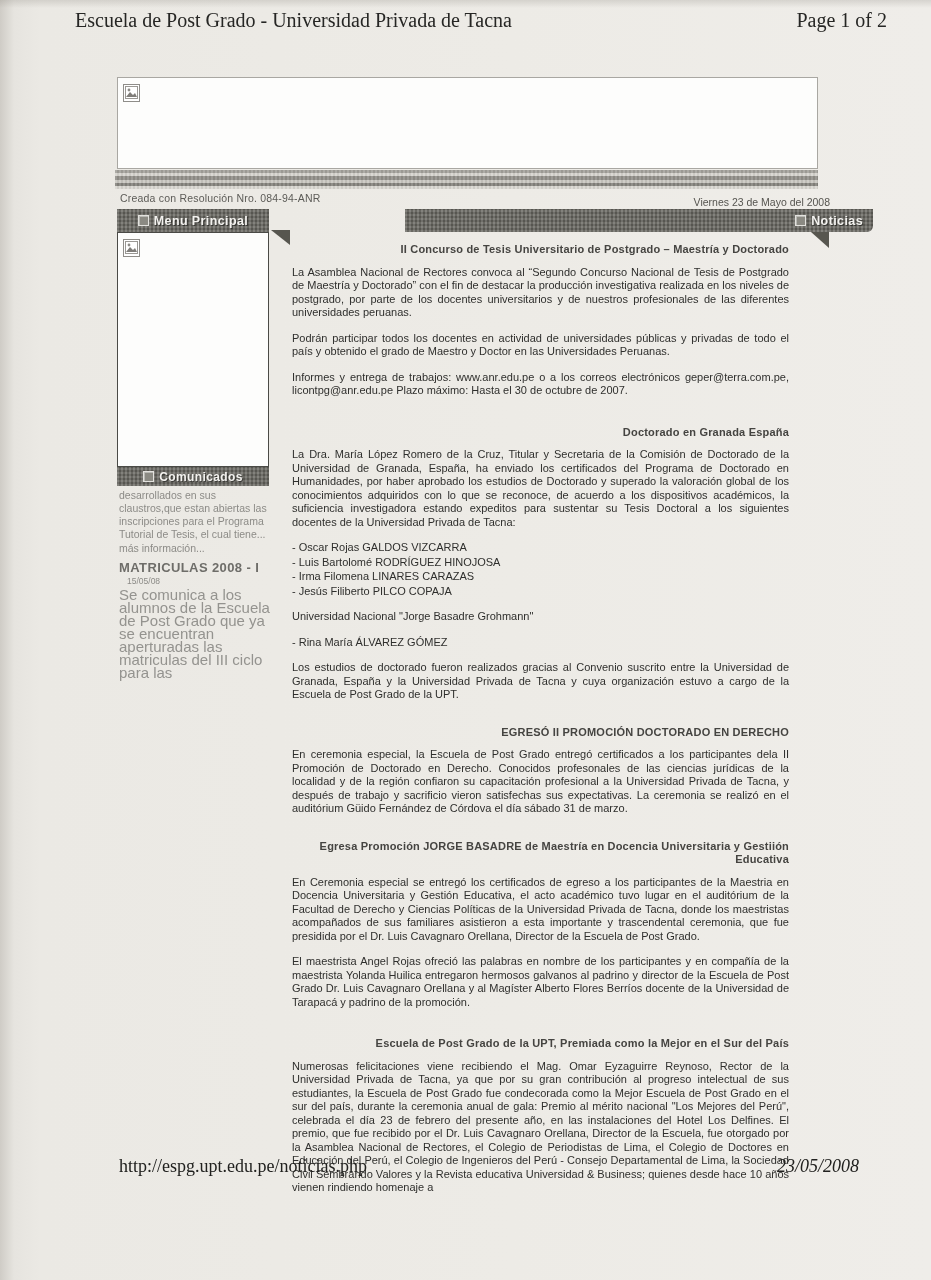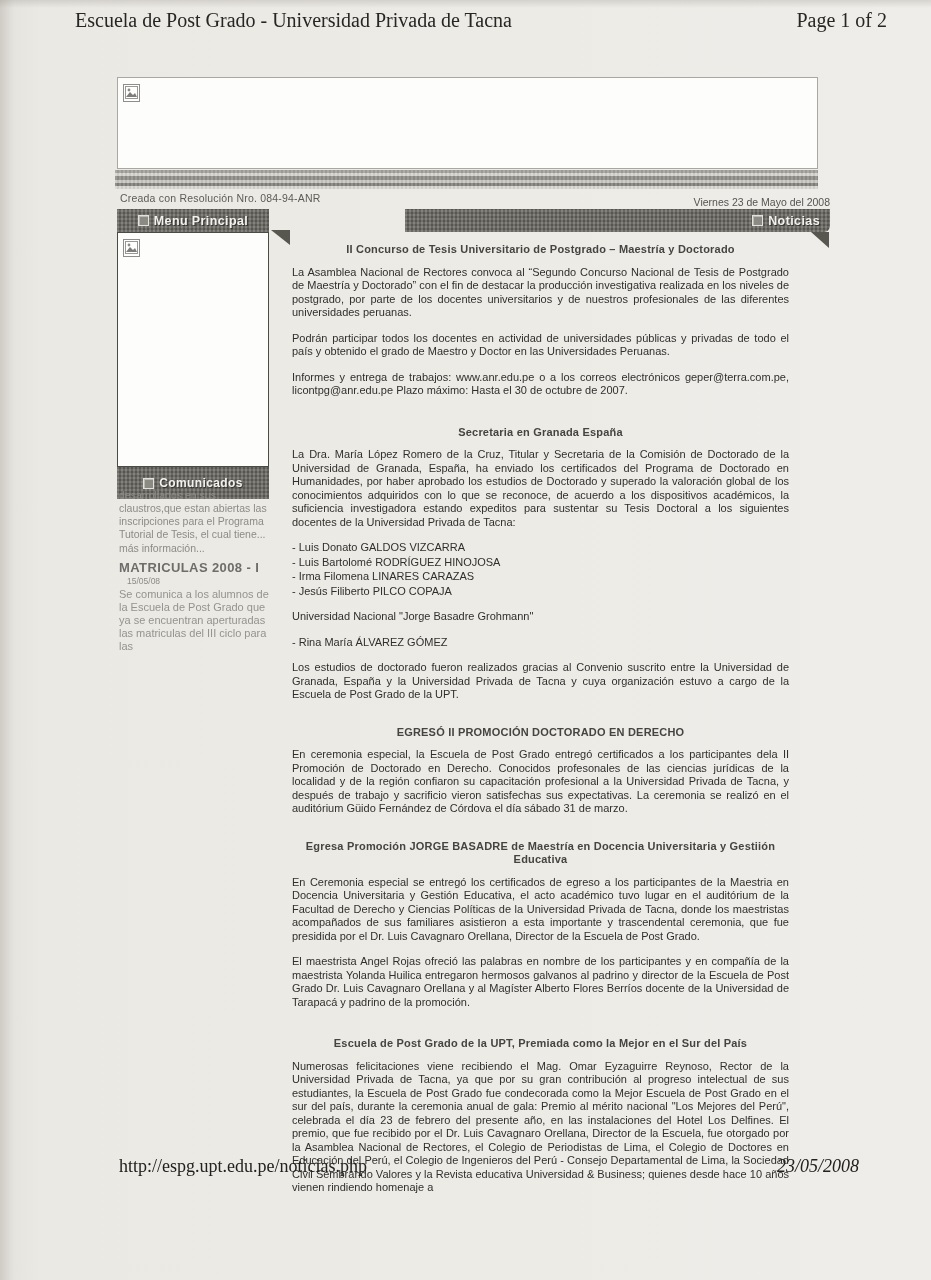--- a/index.html
+++ b/index.html
@@ -74,50 +74,50 @@
     letter-spacing:.4px;
     text-align:right;
   }
   .bar-icon{
     width:9px;height:9px;display:inline-block;
     border:1px solid #e3e2de;background:#8b8a83;
     box-shadow:inset 1px 1px 0 rgba(255,255,255,.4);
     margin:0 5px 0 0;flex:0 0 auto;
   }
   .menu-bar{left:117px;top:209px;width:152px;justify-content:center;}
-  .noticias-bar{left:405px;top:209px;width:425px;justify-content:flex-end;padding-right:10px;box-sizing:border-box;border-radius:0 0 6px 0;}
-  .comunicados-bar{left:117px;top:467px;width:152px;height:32px;justify-content:center;font-size:12px;}
+  .noticias-bar{left:405px;top:209px;width:468px;justify-content:flex-end;padding-right:10px;box-sizing:border-box;border-radius:0 0 6px 0;}
+  .comunicados-bar{left:117px;top:467px;width:152px;height:19px;justify-content:center;font-size:12px;}
   .corner-curl{
     position:absolute;width:0;height:0;
     border-top:15px solid #57564f;border-left:19px solid transparent;
   }
   .curl-menu{left:271px;top:230px;}
   .curl-noticias{left:811px;top:232px;border-top-width:16px;border-left-width:18px;}
   
   .menu-box{
     position:absolute;left:117px;top:232px;width:152px;height:235px;
     background:#fdfdfc;border:1px solid #4a4a46;box-sizing:border-box;
   }
   .menu-box .broken-img{position:absolute;left:5px;top:6px;}
   .sb-teaser{
     position:absolute;left:119px;top:489px;width:154px;
     font-size:10.5px;line-height:13px;color:#8c8b87;
   }
   .sb-more{margin-top:1px;color:#8c8b87;}
   .sb-matriculas{position:absolute;left:119px;top:560px;width:160px;}
   .sb-mat-title{font-size:13px;font-weight:700;color:#6e6d69;letter-spacing:.4px;}
   .sb-mat-date{font-size:8.5px;color:#8c8b87;margin:1px 8px 2px;}
-  .sb-mat-text{font-size:11px;line-height:13px;color:#94938f;}
+  .sb-mat-text{font-size:15px;line-height:13px;color:#94938f;}
   
   .news-col{
     position:absolute;left:292px;top:243px;width:497px;
     font-size:11px;line-height:13.5px;color:#2f2f2d;
   }
   .news-title{
-    text-align:center;font-weight:700;color:#454441;
+    text-align:right;font-weight:700;color:#454441;
     margin:0 0 9px 0;letter-spacing:.2px;
   }
   .news-p{margin:0 0 12px 0;text-align:justify;}
   .news-line{margin:0 0 12px 0;}
   .news-list{margin:0 0 12px 0;}
   .news-list div{margin-bottom:1px;}
   .sect-gap{height:12px;}
   .sect-gap-lg{height:16px;}
 </style>
 </head>
@@ -178,24 +178,24 @@
   </div>
 
   <div class="news-col">
 
     <div class="news-title">II Concurso de Tesis Universitario de Postgrado – Maestría y Doctorado</div>
     <div class="news-p">La Asamblea Nacional de Rectores convoca al “Segundo Concurso Nacional de Tesis de Postgrado de Maestría y Doctorado” con el fin de destacar la producción investigativa realizada en los niveles de postgrado, por parte de los docentes universitarios y de nuestros profesionales de las diferentes universidades peruanas.</div>
     <div class="news-p">Podrán participar todos los docentes en actividad de universidades públicas y privadas de todo el país y obtenido el grado de Maestro y Doctor en las Universidades Peruanas.</div>
     <div class="news-p">Informes y entrega de trabajos: www.anr.edu.pe o a los correos electrónicos geper@terra.com.pe, licontpg@anr.edu.pe Plazo máximo: Hasta el 30 de octubre de 2007.</div>
 
     <div class="sect-gap-lg"></div>
-    <div class="news-title">Secretaria en Granada España</div>
+    <div class="news-title">Doctorado en Granada España</div>
     <div class="news-p">La Dra. María López Romero de la Cruz, Titular y Secretaria de la Comisión de Doctorado de la Universidad de Granada, España, ha enviado los certificados del Programa de Doctorado en Humanidades, por haber aprobado los estudios de Doctorado y superado la valoración global de los conocimientos adquiridos con lo que se reconoce, de acuerdo a los dispositivos académicos, la suficiencia investigadora estando expeditos para sustentar su Tesis Doctoral a los siguientes docentes de la Universidad Privada de Tacna:</div>
     <div class="news-list">
-      <div>- Luis Donato GALDOS VIZCARRA</div>
+      <div>- Oscar Rojas GALDOS VIZCARRA</div>
       <div>- Luis Bartolomé RODRÍGUEZ HINOJOSA</div>
       <div>- Irma Filomena LINARES CARAZAS</div>
       <div>- Jesús Filiberto PILCO COPAJA</div>
     </div>
     <div class="news-line">Universidad Nacional "Jorge Basadre Grohmann"</div>
     <div class="news-line">- Rina María ÁLVAREZ GÓMEZ</div>
     <div class="news-p">Los estudios de doctorado fueron realizados gracias al Convenio suscrito entre la Universidad de Granada, España y la Universidad Privada de Tacna y cuya organización estuvo a cargo de la Escuela de Post Grado de la UPT.</div>
 
     <div class="sect-gap"></div>
     <div class="news-title">EGRESÓ II PROMOCIÓN DOCTORADO EN DERECHO</div>

